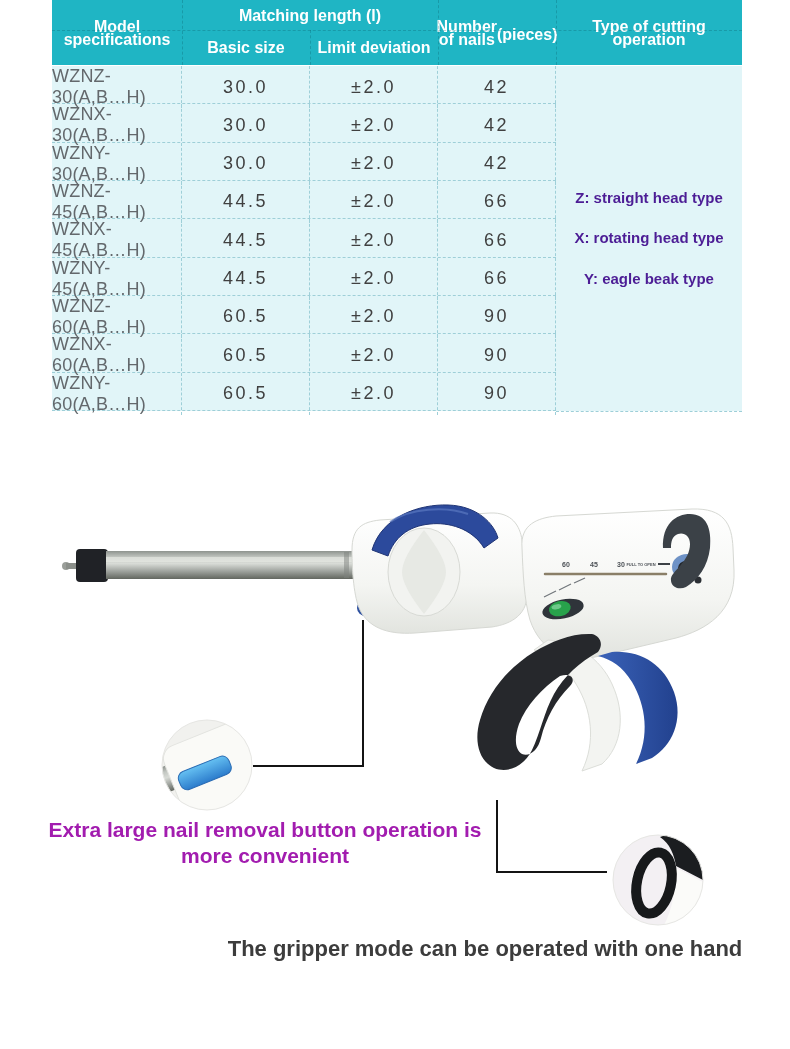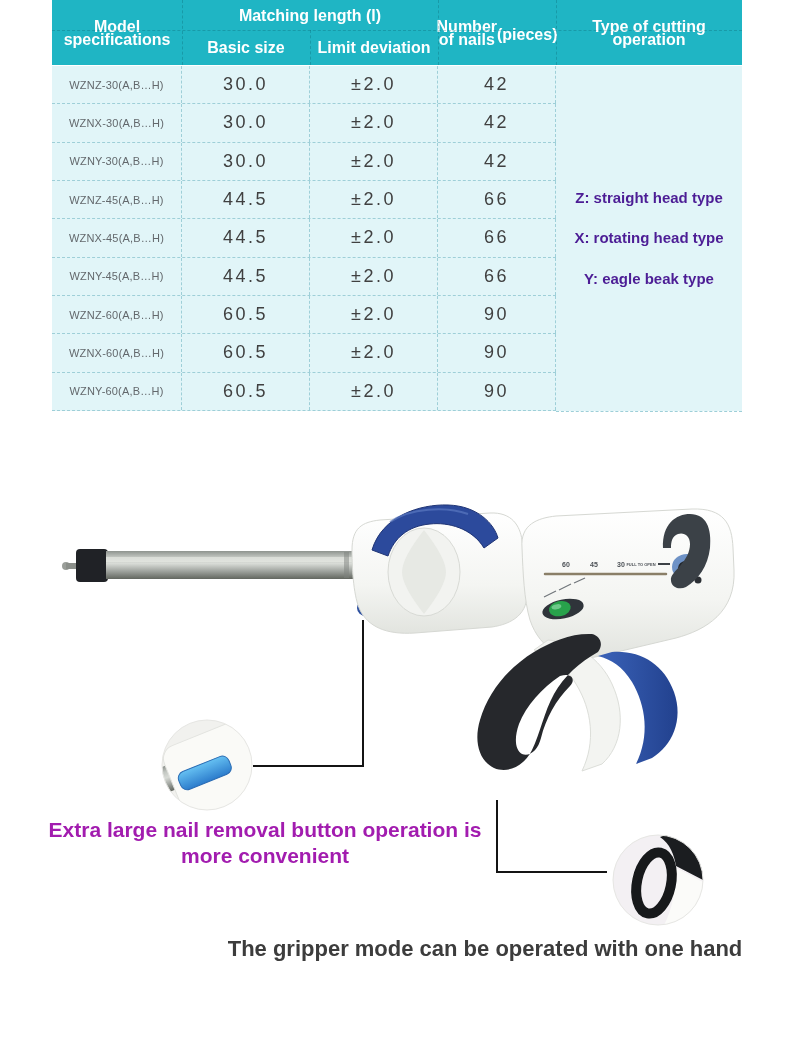--- a/index.html
+++ b/index.html
@@ -46,21 +46,21 @@
   .t-row {
     display:grid; grid-template-columns:130px 128px 128px 118px;
     height:37.33px;
     border-bottom:1px dashed #9ecfd8;
     color:#6b7075;
   }
   .t-row .c {
     display:flex; align-items:center; justify-content:center;
     border-right:1px dashed #9ecfd8;
   }
-  .c.model { font-size:11px; color:#63686c; letter-spacing:0.2px; }
+  .c.model { font-size:18px; color:#63686c; letter-spacing:0.2px; }
   .c.num   { font-size:18px; letter-spacing:2.5px; color:#404040; }
 
   .type-col {
     position:absolute; left:504px; top:0; width:186px; height:345px;
     display:flex; flex-direction:column; justify-content:center; align-items:center;
     border-bottom:1px dashed #9ecfd8;
   }
   .type-line {
     height:40.5px; line-height:40.5px; text-align:center;
     font-size:15px; font-weight:bold; color:#4c1d95; width:100%;

